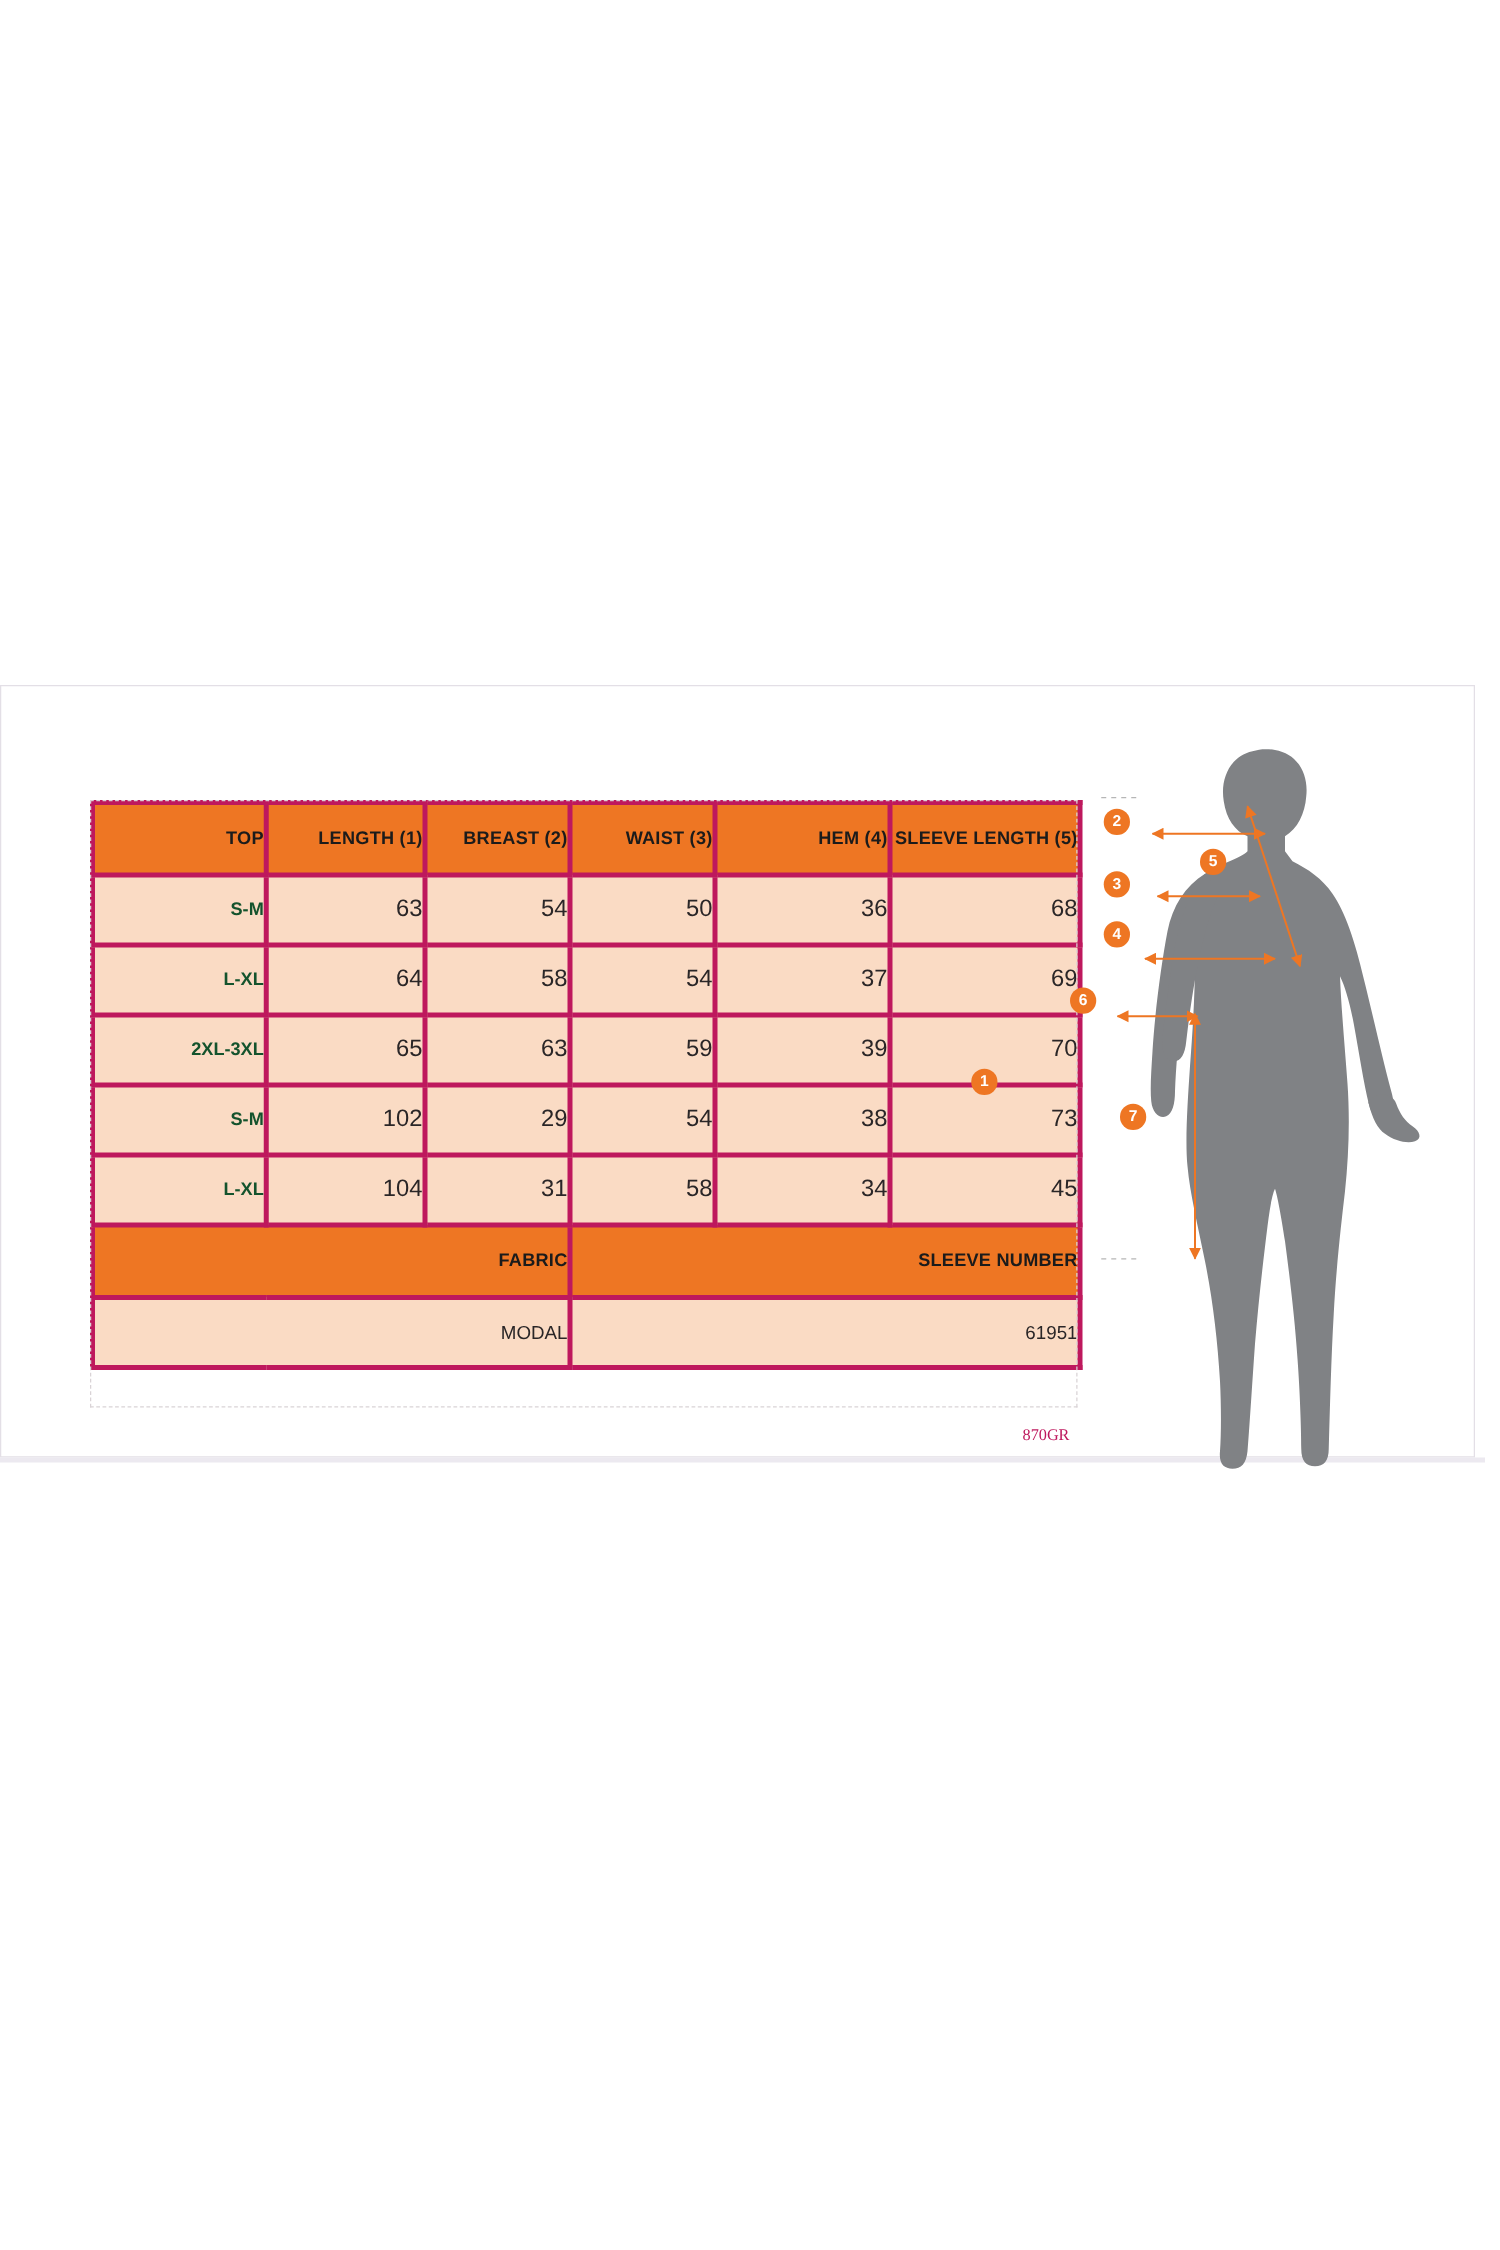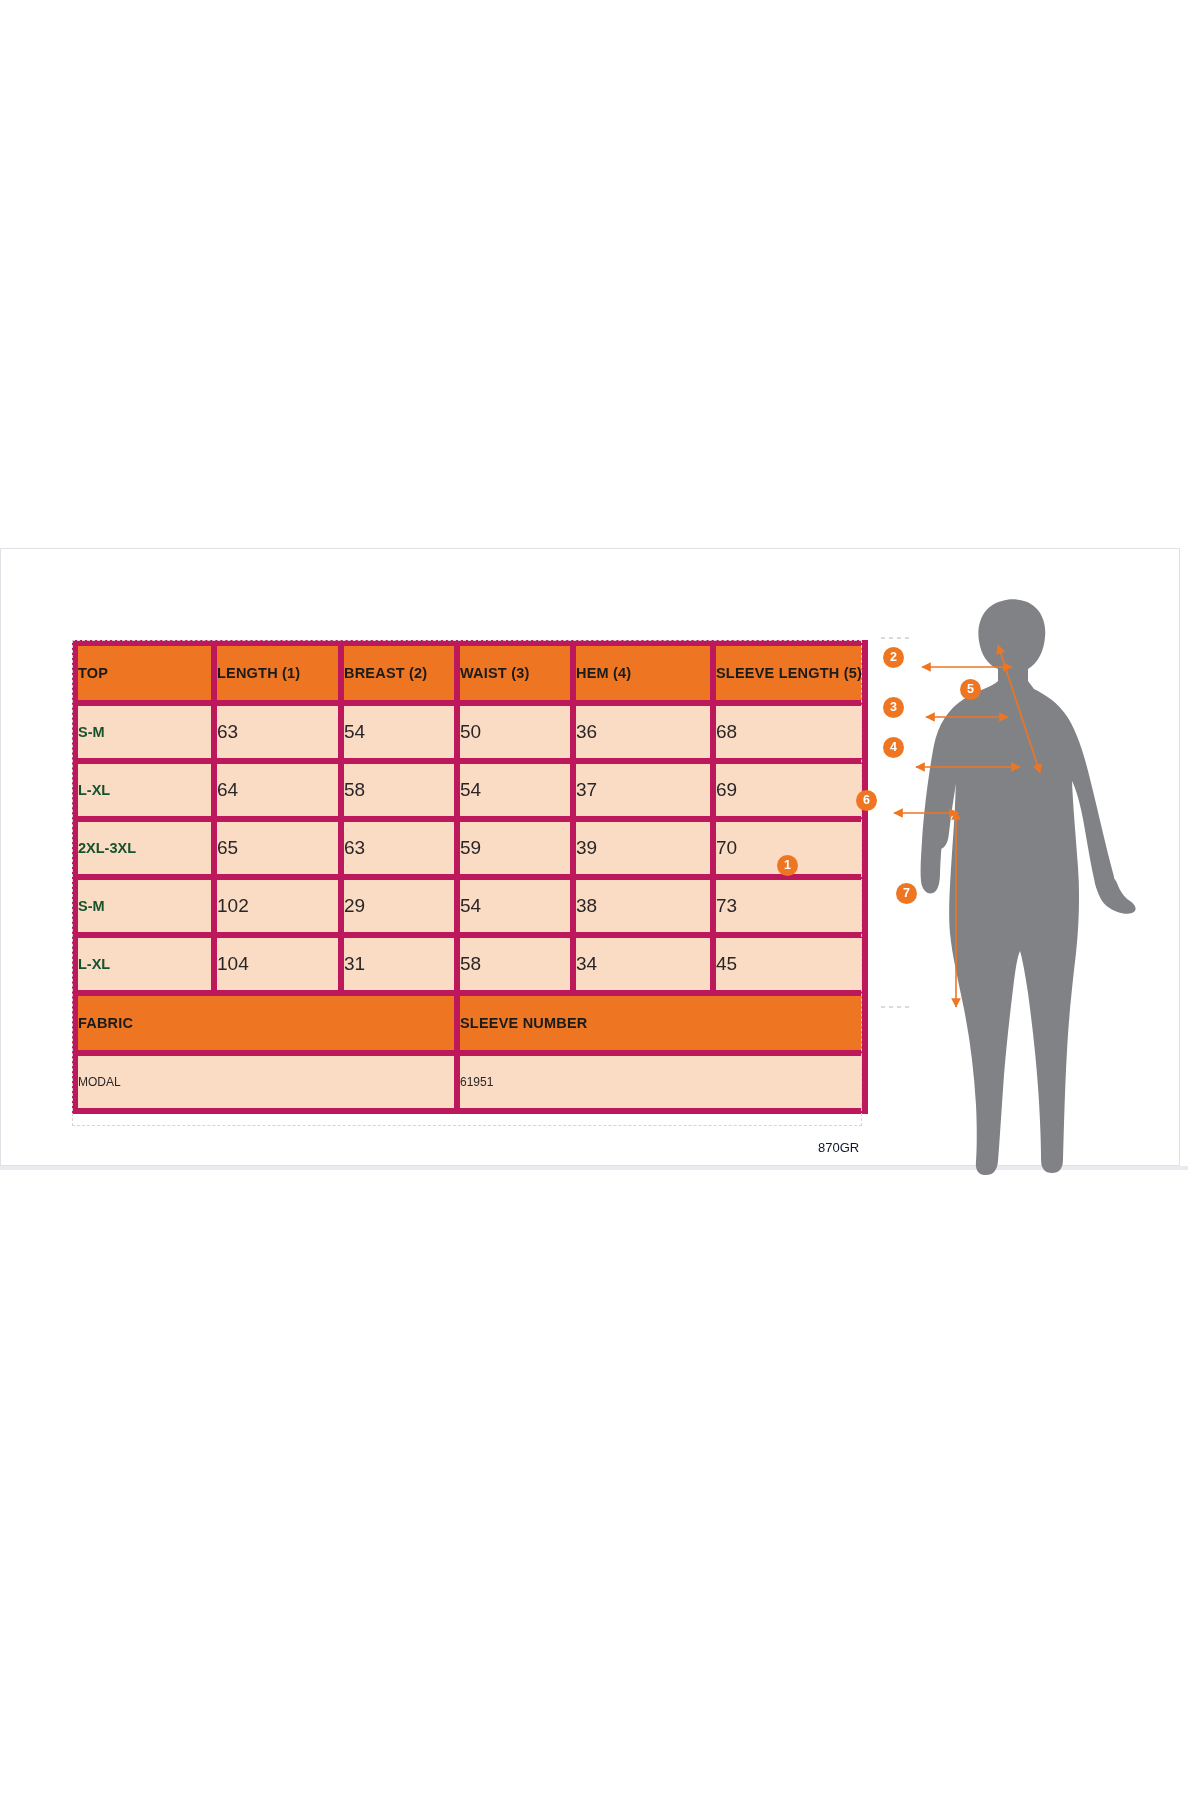--- a/index.html
+++ b/index.html
@@ -43,40 +43,40 @@
     left: 72px;
     top: 640px;
     width: 790px;
   }
   table.size-table {
     border-collapse: collapse;
     width: 790px;
     table-layout: fixed;
   }
   table.size-table td {
-    border: 6px solid #be185d;
-    text-align: left;
+    border: 4px solid #be185d;
+    text-align: right;
     vertical-align: middle;
     font-size: 14.5px;
     color: #231f20;
     padding: 0;
     height: 52px;
   }
   tr.head td {
     background: #ee7623;
     color: #1b1b1b;
     font-weight: bold;
     font-size: 14.5px;
     letter-spacing: 0.2px;
     line-height: 1.15;
     height: 54px;
   }
   tr.data td {
     background: #fadbc4;
-    font-size: 12px;
+    font-size: 15px;
     color: #2a2627;
   }
   tr.data td.rowlabel {
     font-weight: bold;
     font-size: 14.5px;
     color: #14532d;
   }
   tr.data td.num {
     font-weight: normal;
     font-size: 19px;
@@ -103,22 +103,22 @@
     box-sizing: border-box;
     pointer-events: none;
   }
 
   
   .code-label {
     position: absolute;
     left: 818px;
     top: 1140px;
     font-size: 13px;
-    color: #0f172a;
-    font-family: Liberation Sans, sans-serif;
+    color: #be185d;
+    font-family: Liberation Serif, serif;
   }
 
   
   .figure {
     position: absolute;
     left: 880px;
     top: 595px;
     width: 280px;
     height: 590px;
   }

